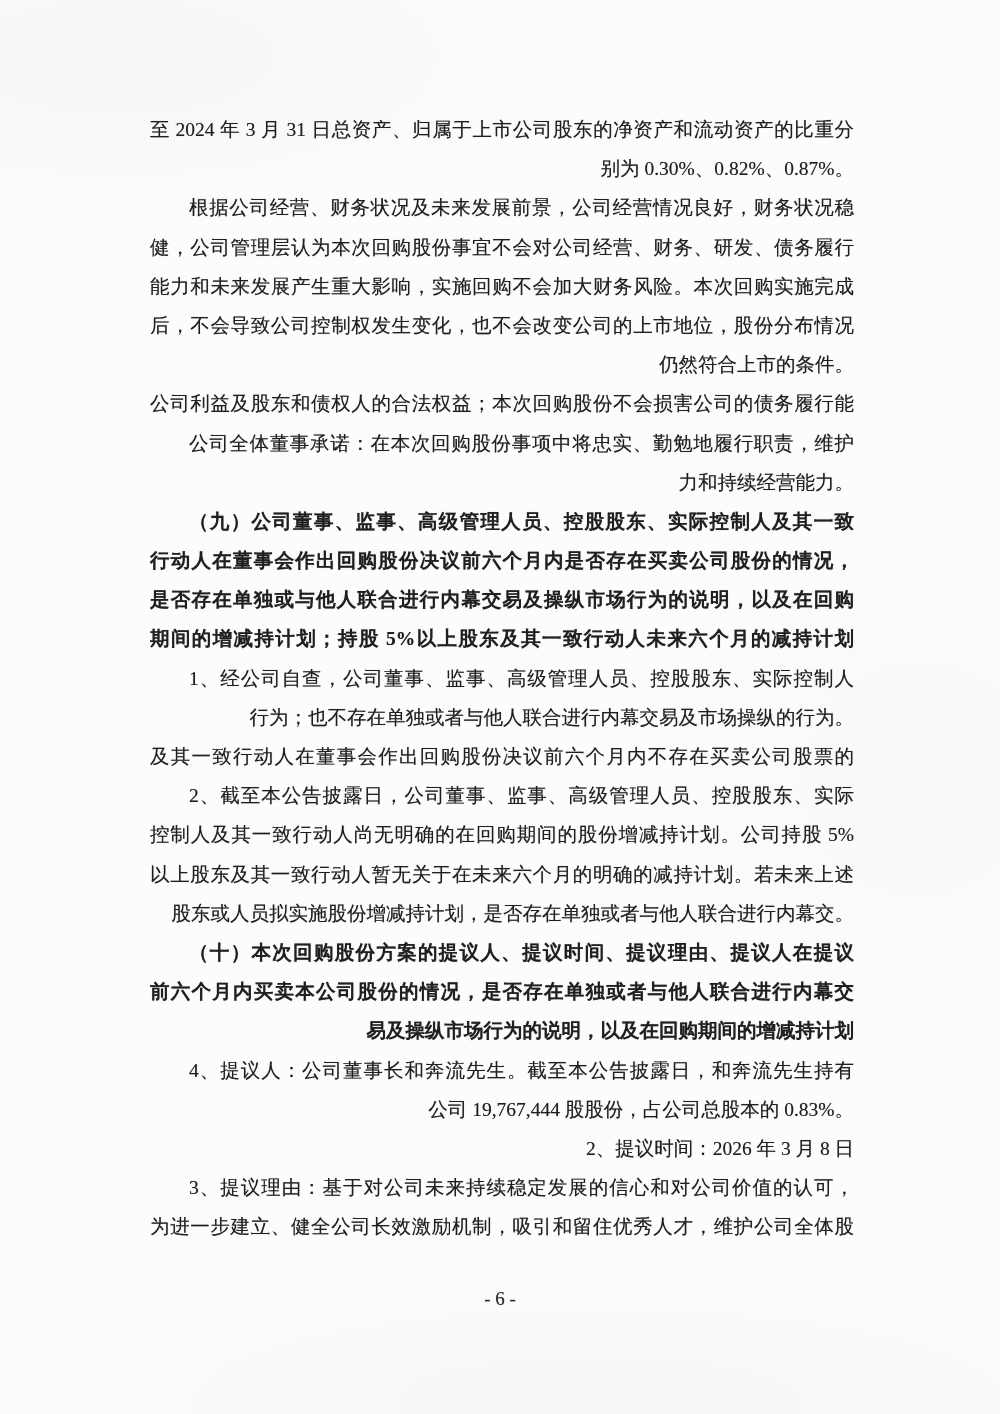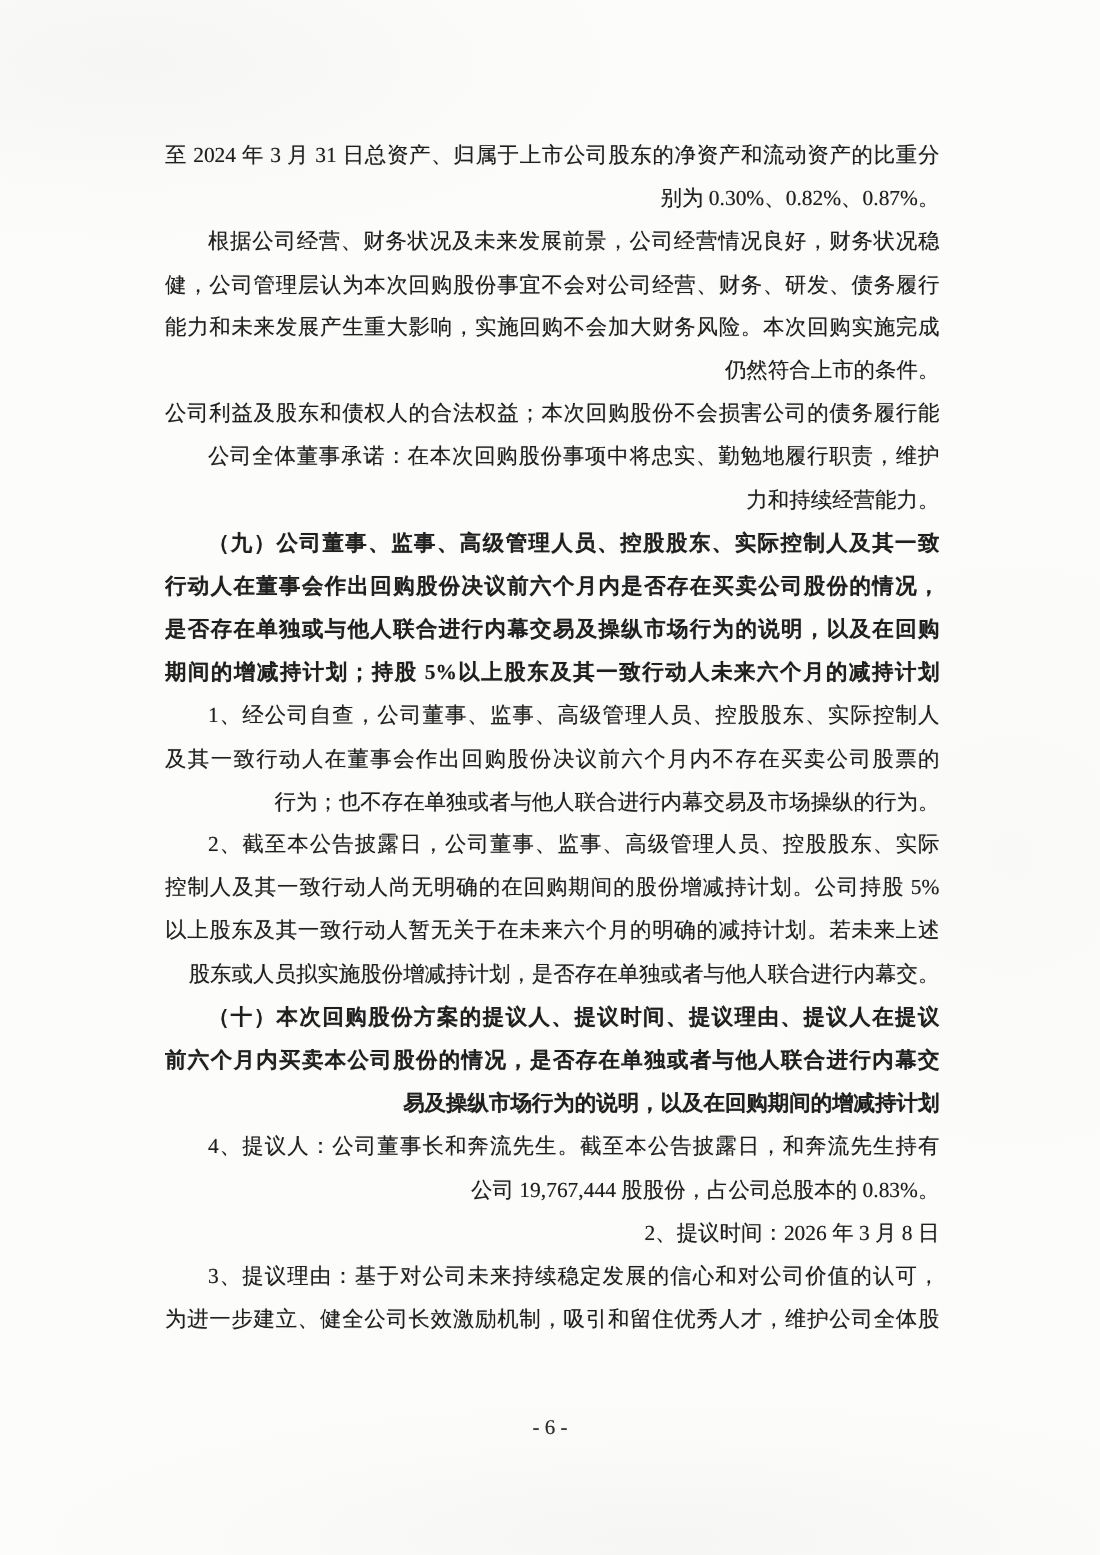--- a/index.html
+++ b/index.html
@@ -24,21 +24,21 @@
     inset: 0;
     pointer-events: none;
     background:
       radial-gradient(ellipse 700px 260px at 12% 4%, rgba(60,60,60,0.03), transparent 65%),
       radial-gradient(ellipse 900px 200px at 60% 99%, rgba(60,60,60,0.03), transparent 65%),
       radial-gradient(ellipse 500px 500px at 92% 55%, rgba(60,60,60,0.015), transparent 60%);
   }
   .content {
     position: absolute;
     left: 150px;
-    top: 122px;
+    top: 110px;
     width: 704px;
     font-size: 19.5px;
     text-shadow: 0 0 0.7px rgba(45,45,45,0.55);
   }
   .para { margin: 0; }
   .ln {
     height: 39.2px;
     line-height: 39.2px;
     text-align: right;
     overflow: hidden;
@@ -69,40 +69,41 @@
 
     <div class="para">
       <div class="ln j">至 2024 年 3 月 31 日总资产、归属于上市公司股东的净资产和流动资产的比重分</div>
       <div class="ln">别为 0.30%、0.82%、0.87%。</div>
     </div>
 
     <div class="para">
       <div class="ln j ind">根据公司经营、财务状况及未来发展前景，公司经营情况良好，财务状况稳</div>
       <div class="ln j">健，公司管理层认为本次回购股份事宜不会对公司经营、财务、研发、债务履行</div>
       <div class="ln j">能力和未来发展产生重大影响，实施回购不会加大财务风险。本次回购实施完成</div>
+      <div class="ln j">后，不会导致公司控制权发生变化，也不会改变公司的上市地位，股份分布情况</div>
       <div class="ln">仍然符合上市的条件。</div>
     </div>
 
     <div class="para">
       <div class="ln j">公司利益及股东和债权人的合法权益；本次回购股份不会损害公司的债务履行能</div>
       <div class="ln j ind">公司全体董事承诺：在本次回购股份事项中将忠实、勤勉地履行职责，维护</div>
       <div class="ln">力和持续经营能力。</div>
     </div>
 
     <div class="para">
       <div class="ln j ind b">（九）公司董事、监事、高级管理人员、控股股东、实际控制人及其一致</div>
       <div class="ln j b">行动人在董事会作出回购股份决议前六个月内是否存在买卖公司股份的情况，</div>
       <div class="ln j b">是否存在单独或与他人联合进行内幕交易及操纵市场行为的说明，以及在回购</div>
       <div class="ln j b">期间的增减持计划；持股 5%以上股东及其一致行动人未来六个月的减持计划</div>
     </div>
 
     <div class="para">
       <div class="ln j ind">1、经公司自查，公司董事、监事、高级管理人员、控股股东、实际控制人</div>
+      <div class="ln">行为；也不存在单独或者与他人联合进行内幕交易及市场操纵的行为。</div>
       <div class="ln j">及其一致行动人在董事会作出回购股份决议前六个月内不存在买卖公司股票的</div>
-      <div class="ln">行为；也不存在单独或者与他人联合进行内幕交易及市场操纵的行为。</div>
     </div>
 
     <div class="para">
       <div class="ln j ind">2、截至本公告披露日，公司董事、监事、高级管理人员、控股股东、实际</div>
       <div class="ln j">控制人及其一致行动人尚无明确的在回购期间的股份增减持计划。公司持股 5%</div>
       <div class="ln j">以上股东及其一致行动人暂无关于在未来六个月的明确的减持计划。若未来上述</div>
       <div class="ln">股东或人员拟实施股份增减持计划，是否存在单独或者与他人联合进行内幕交。</div>
     </div>
 
     <div class="para">

